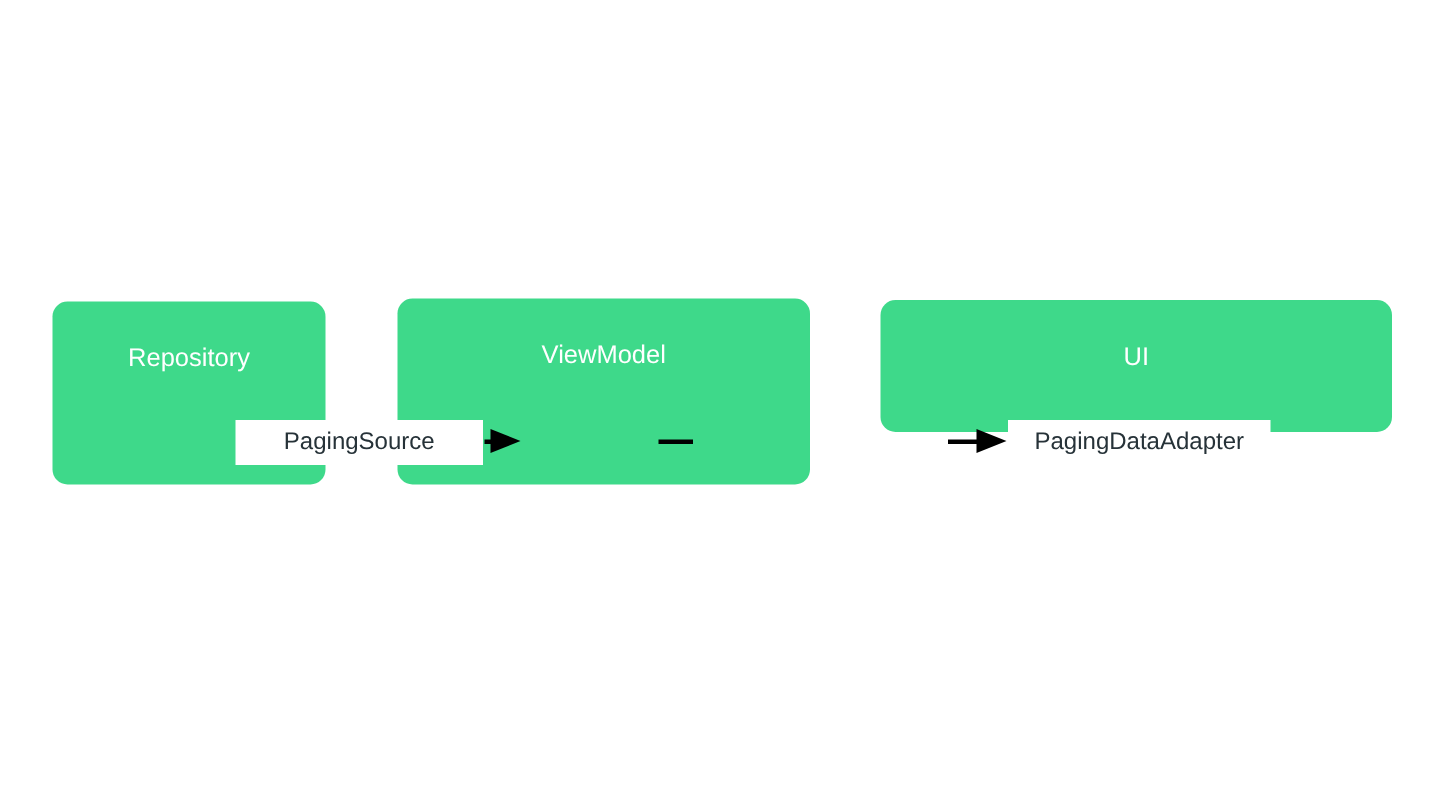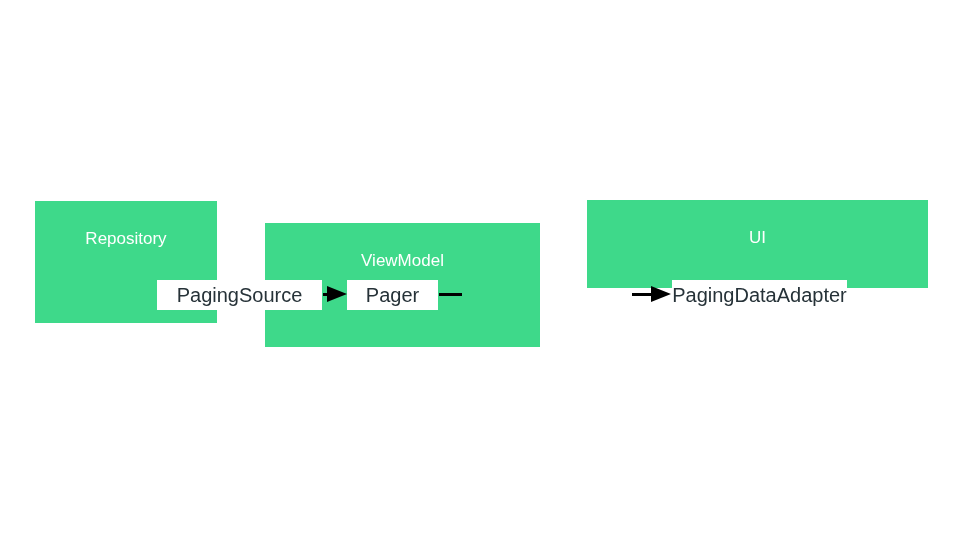--- a/index.html
+++ b/index.html
@@ -19,45 +19,45 @@
     width: 960px;
     height: 540px;
     background: var(--background);
     overflow: hidden;
   }
 
   
   .layer {
     position: absolute;
     background: var(--green);
-    border-radius: 0;
+    border-radius: 10px;
   }
   .layer-repo { left: 35px;  top: 201px; width: 182px; height: 122px; }
-  .layer-vm   { left: 265px; top: 199px; width: 275px; height: 124px; margin-top: 24px; }
+  .layer-vm   { left: 265px; top: 199px; width: 275px; height: 124px; }
   .layer-ui   { left: 587px; top: 200px; width: 341px; height: 88px; }
 
   .layer-title {
     position: absolute;
     left: 0; right: 0;
     top: 27px;
     text-align: center;
     color: var(--title_text);
     font-size: 17px;
     line-height: 22px;
     white-space: nowrap;
   }
 
   
   .comp {
     position: absolute;
     top: 280px;
     height: 30px;
     background: var(--box_fill);
     color: var(--label_text);
-    font-size: 20px;
+    font-size: 16px;
     line-height: 30px;
     text-align: center;
     white-space: nowrap;
     z-index: 2;
   }
   .comp-ps    { left: 157px; width: 165px; }
   .comp-pager { left: 347px; width: 91px; }
   .comp-flow  { left: 463px; width: 167px; }
   .comp-pda   { left: 672px; width: 175px; }
 
@@ -97,21 +97,20 @@
   <div class="layer layer-vm">
     <div class="layer-title">ViewModel</div>
   </div>
 
   <div class="layer layer-ui">
     <div class="layer-title">UI</div>
   </div>
 
   <div class="comp comp-ps">PagingSource</div>
 
-  <div class="comp comp-pager">Pager</div>
 
 
   <div class="comp comp-pda">PagingDataAdapter</div>
 
   <div class="conn-line line-1"></div>
   <div class="conn-head head-1"></div>
 
   <div class="conn-line line-2"></div>
 
   <div class="conn-line line-3"></div>

